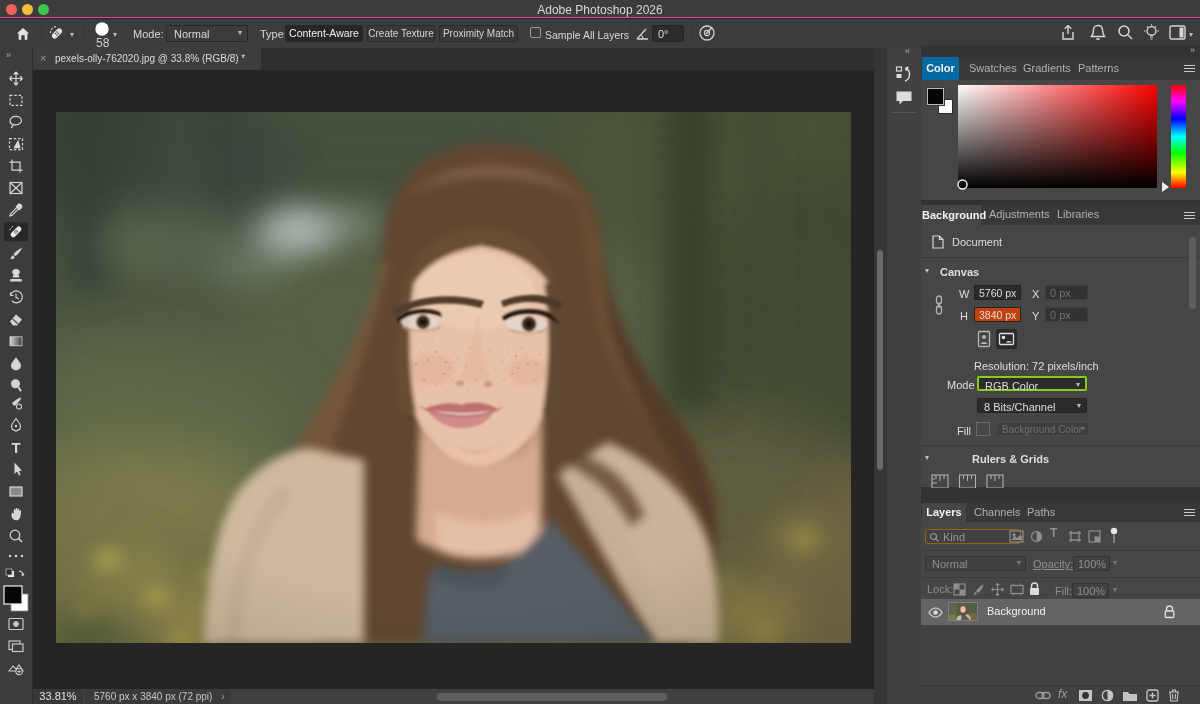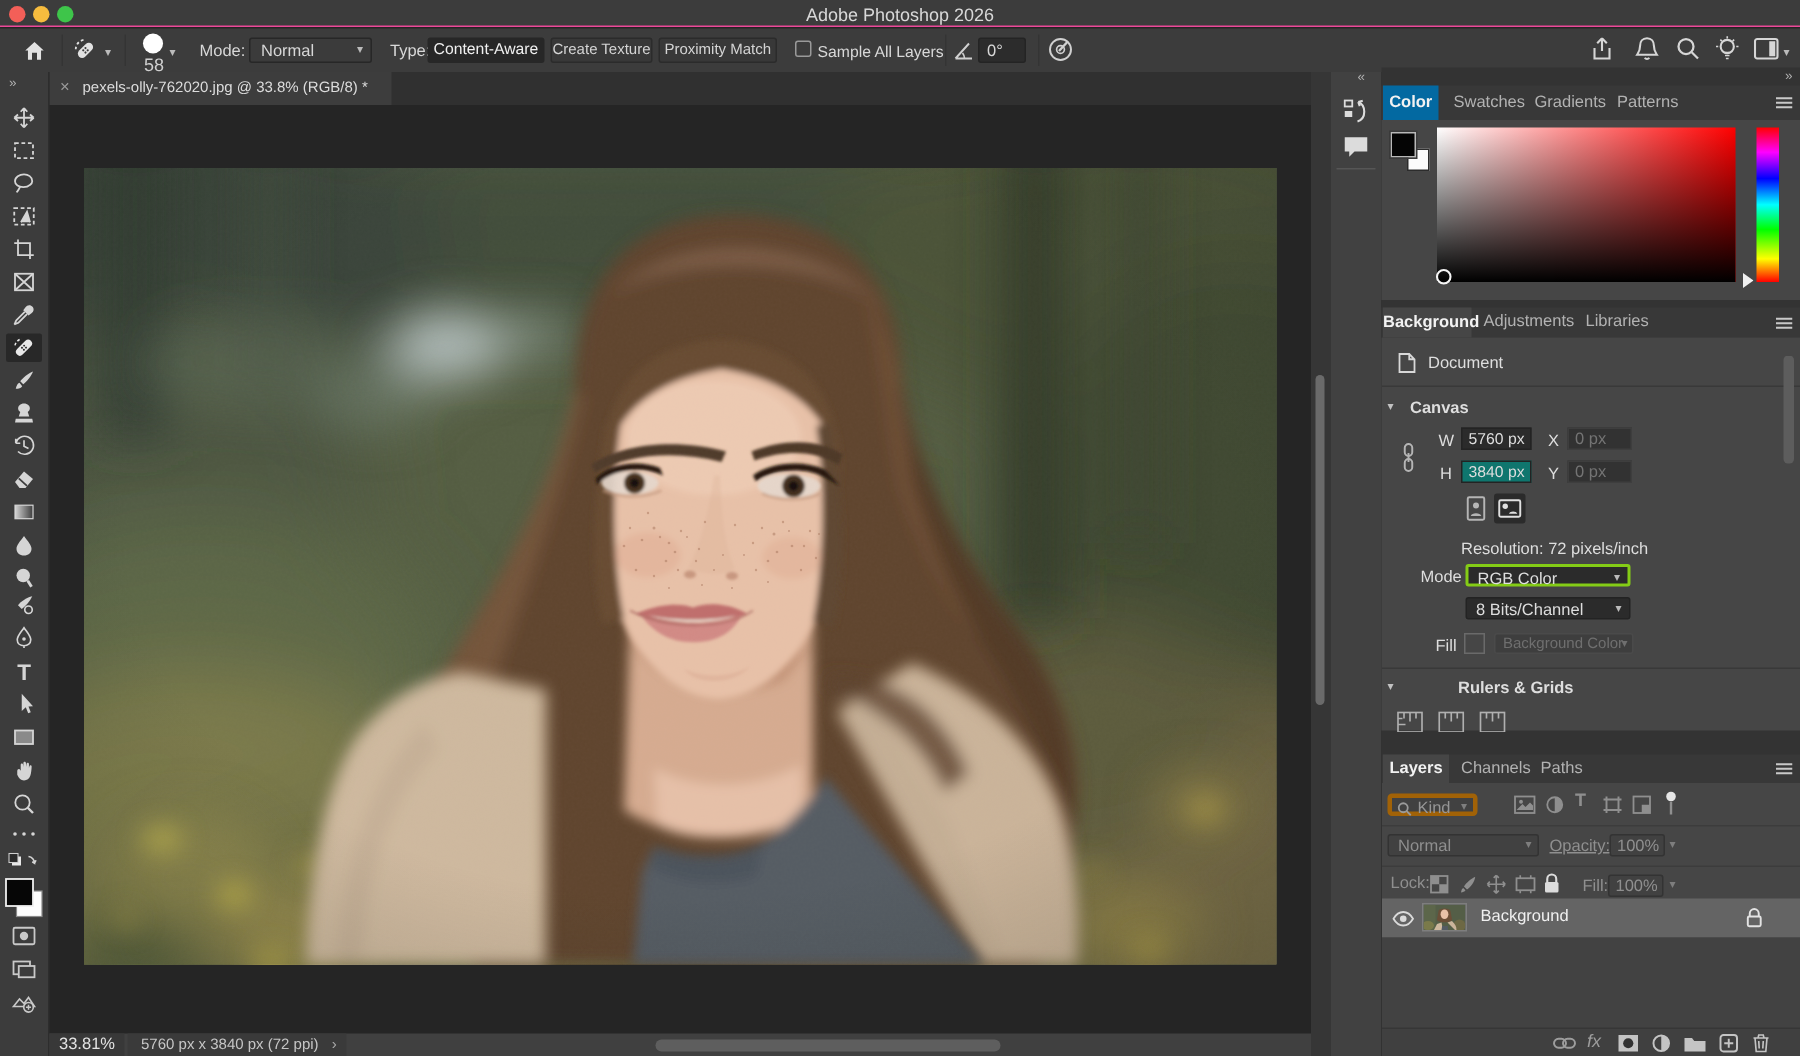--- a/index.html
+++ b/index.html
@@ -521,21 +521,21 @@
       </svg>
       <span class="abs" style="left:38px;top:63px;">W</span>
       <div class="abs" style="left:53px;top:60px;width:47px;height:15px;background:#2b2b2b;border:1px solid #232323;font-size:10.5px;">
           <span class="abs" style="left:4px;top:1px;">5760 px</span>
         </div>
       <span class="abs" style="left:111px;top:63px;">X</span>
       <div class="abs" style="left:124px;top:60px;width:43px;height:15px;background:#323232;border:1px solid #3e3e3e;">
           <span class="abs" style="left:4px;top:1px;color:#747474;">0 px</span>
         </div>
       <span class="abs" style="left:39px;top:85px;">H</span>
-      <div class="abs" style="left:53px;top:82px;width:47px;height:15px;background:#0f766e;border:1px solid #232323;font-size:10.5px;">
+      <div class="abs" style="left:53px;top:82px;width:47px;height:15px;background:#c2410c;border:1px solid #232323;font-size:10.5px;">
           <span class="abs" style="left:4px;top:1px;">3840 px</span>
         </div>
       <span class="abs" style="left:111px;top:85px;">Y</span>
       <div class="abs" style="left:124px;top:82px;width:43px;height:15px;background:#323232;border:1px solid #3e3e3e;">
           <span class="abs" style="left:4px;top:1px;color:#747474;">0 px</span>
         </div>
 
       <svg class="abs" style="left:56px;top:105px;" width="14" height="18" viewBox="0 0 14 18">
           <rect x="1.5" y="1.5" width="11" height="15" rx="1" fill="none" stroke="#b5b5b5" stroke-width="1.3"></rect>
           <circle cx="7" cy="7" r="2" fill="#b5b5b5"></circle>
@@ -586,21 +586,21 @@
     <div class="abs" style="left:0;top:0;width:279px;height:19px;background:#383838;">
       <div class="abs" style="left:1px;top:0;width:44px;height:19px;background:#464646;color:#f2f2f2;font-weight:bold;text-align:center;line-height:19px;">Layers</div>
       <span class="abs" style="left:53px;top:3px;color:#b2b2b2;">Channels</span>
       <span class="abs" style="left:106px;top:3px;color:#b2b2b2;">Paths</span>
       <svg class="abs" style="left:263px;top:5px;" width="11" height="9" viewBox="0 0 11 9">
           <path d="M 0,1.5 L 11,1.5 M 0,4.5 L 11,4.5 M 0,7.5 L 11,7.5" stroke="#c9c9c9" stroke-width="1.2"></path>
         </svg>
     </div>
     <div class="abs" style="left:0;top:19px;width:279px;height:182px;background:#464646;">
       
-      <div class="abs" style="left:4px;top:7px;width:60px;height:15px;background:#414141;border:3px solid #a16207;border-radius:3px;">
+      <div class="abs" style="left:4px;top:7px;width:96px;height:15px;background:#414141;border:1px solid #a16207;border-radius:3px;">
         <svg class="abs" style="left:3px;top:2px;" width="11" height="11" viewBox="0 0 11 11">
             <circle cx="4.5" cy="4.5" r="3" fill="none" stroke="#9a9a9a" stroke-width="1.2"></circle>
             <path d="M 6.8,6.8 L 9.5,9.5" stroke="#9a9a9a" stroke-width="1.2"></path>
           </svg>
         <span class="abs" style="left:17px;top:1px;color:#969696;">Kind</span>
         <span class="abs" style="right:4px;top:1px;color:#7e7e7e;font-size:8px;">▾</span>
       </div>
       <svg class="abs" style="left:88px;top:8px;" width="15" height="13" viewBox="0 0 15 13">
           <rect x="1" y="1" width="13" height="11" stroke="#8f8f8f" fill="none" stroke-width="1.2"></rect>
           <circle cx="5" cy="4.5" r="1.3" fill="#8f8f8f"></circle>

